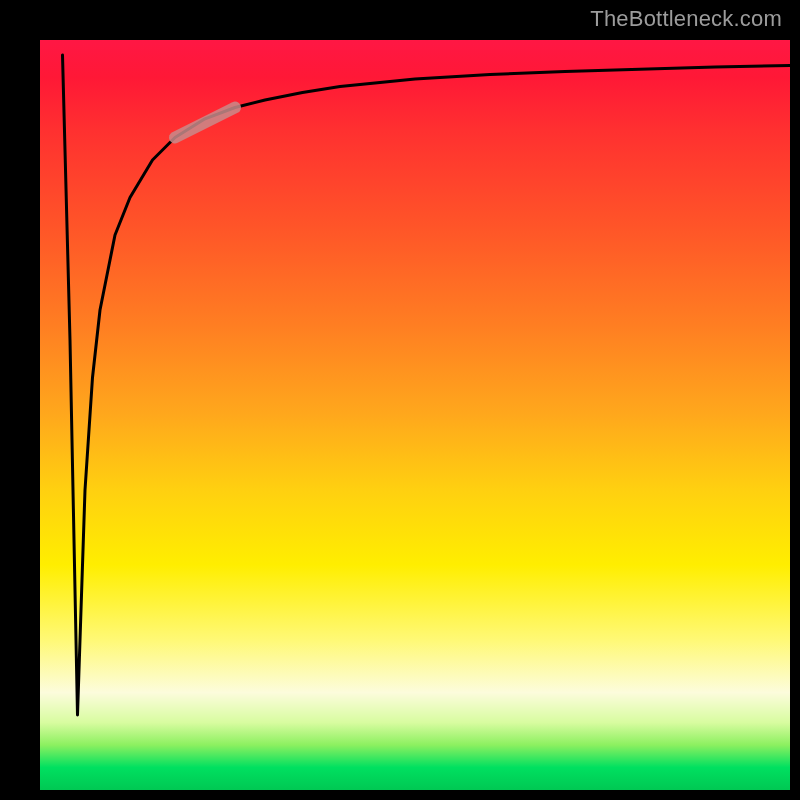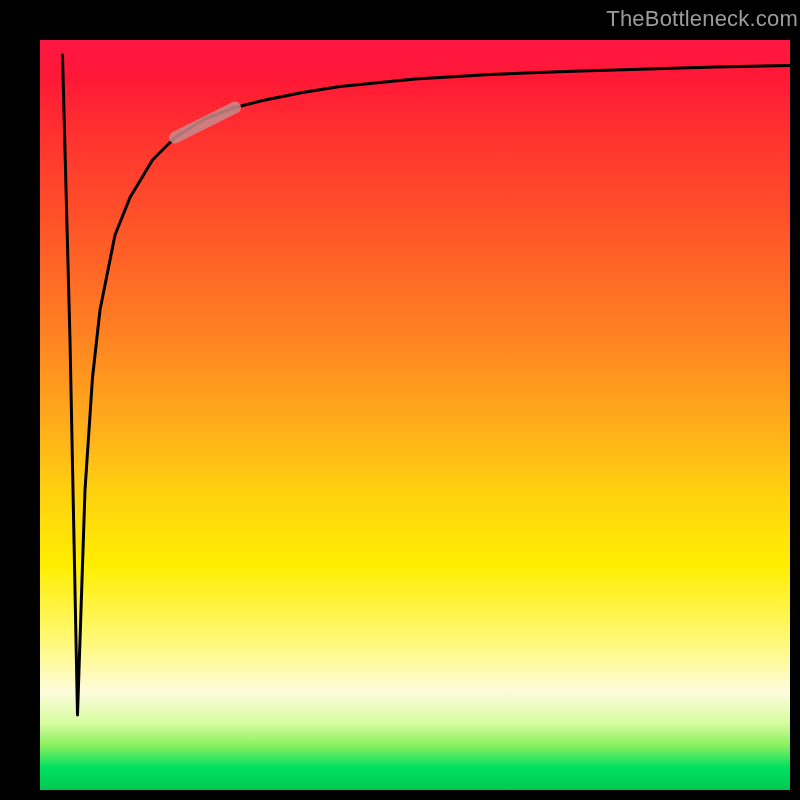--- a/index.html
+++ b/index.html
@@ -38,21 +38,21 @@
       #fcfcdc 87%,
       #d8fca0 91%,
       #8cf060 94%,
       #00e060 97%,
       #00c853 100%
     );
   }
   .watermark {
     position: absolute;
     top: 6px;
-    right: 2px;
+    right: 18px;
     color: #9c9c9c;
     font-size: 22px;
     letter-spacing: 0.2px;
     user-select: none;
   }
   svg.curve {
     position: absolute;
     left: 0;
     top: 0;
     width: 750px;

